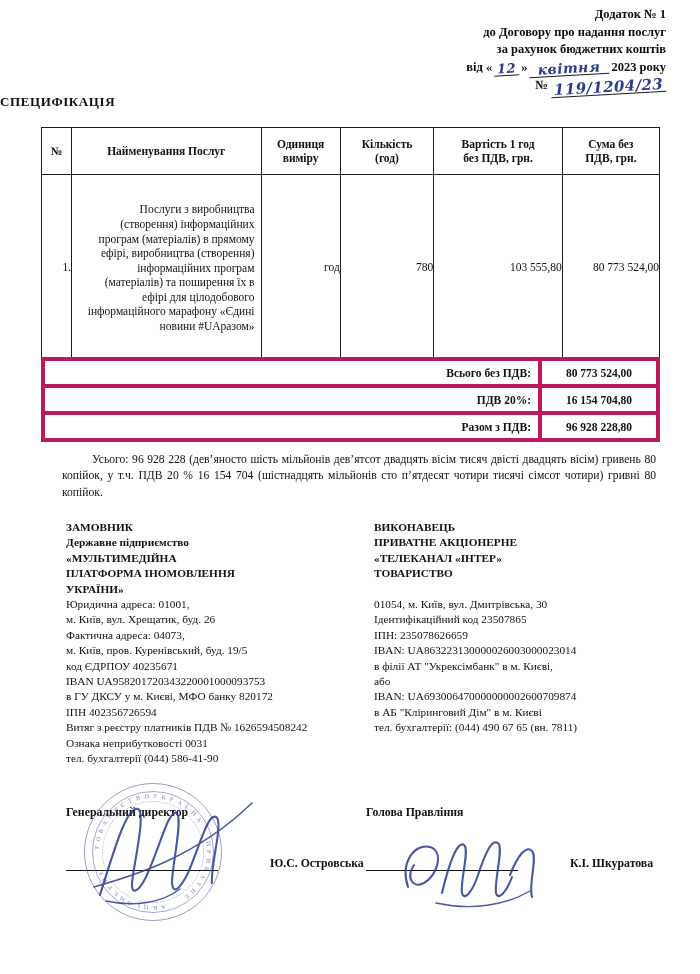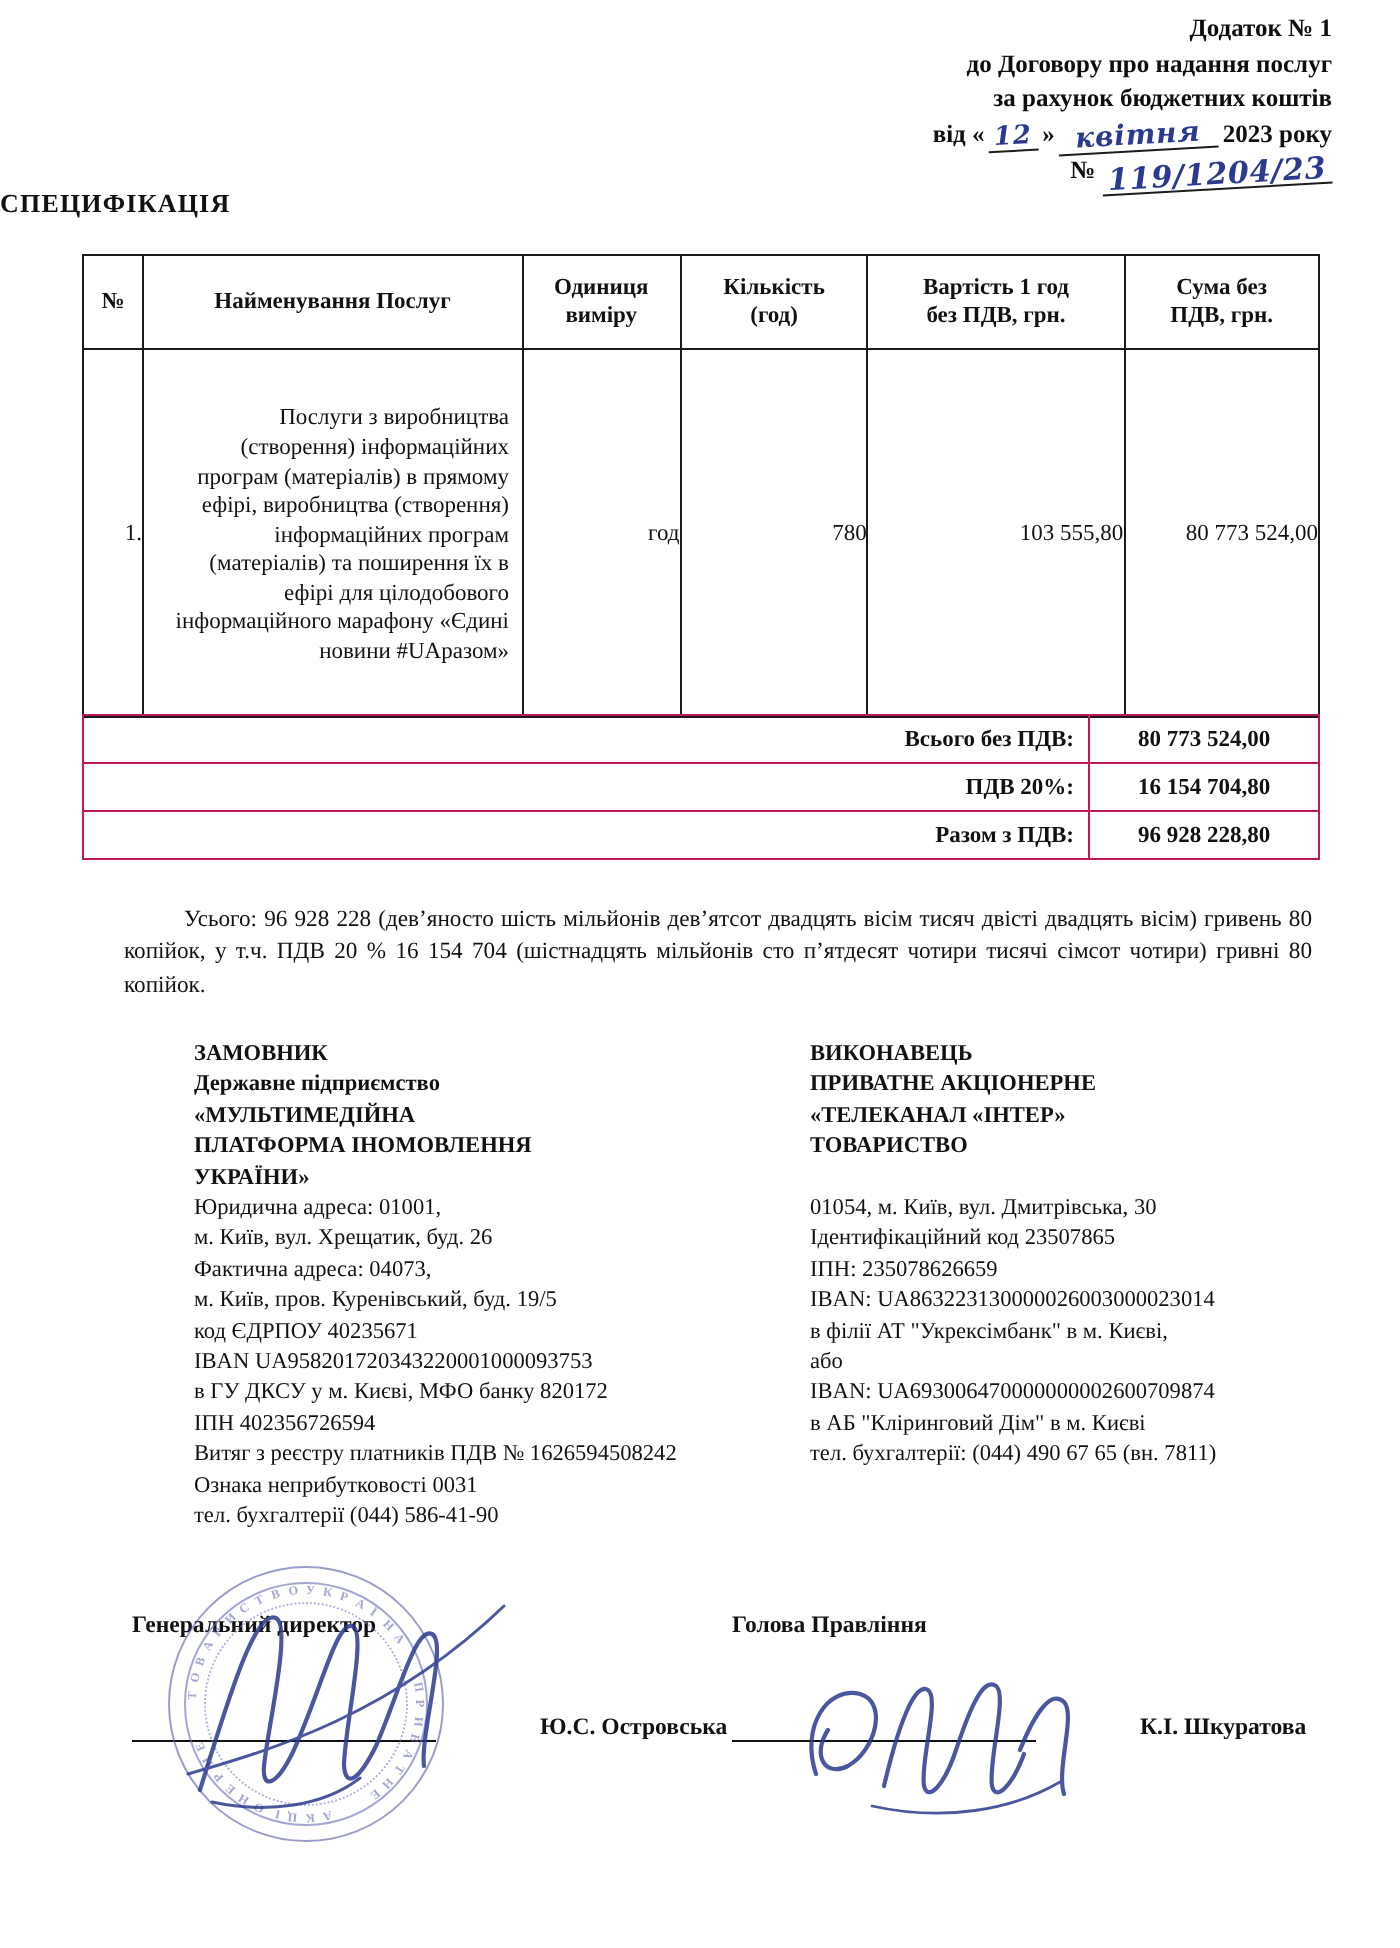--- a/index.html
+++ b/index.html
@@ -91,38 +91,38 @@
     font-size:11.4px;
     line-height:14.6px;
   }
 
   
   .totals-table{
     position:absolute;left:41px;top:357px;width:619px;
     font-size:11.5px;
   }
   .totals-table td{
-    border:1px solid #be185d;
+    border:4px solid #be185d;
     height:23px;
     padding:0 7px;
   }
   .tot-label{text-align:right;font-weight:bold;}
   .tot-value{width:100px;text-align:center;font-weight:bold;}
 
   
   .sum-words{
     position:absolute;left:62px;top:452px;width:594px;
     font-size:11.6px;line-height:16.4px;text-align:justify;
     text-indent:30px;
   }
 
   
   .parties{
     position:absolute;left:66px;top:520px;width:600px;
-    display:flex;gap:16px;margin-left:31px;
+    display:flex;gap:16px;
   }
   .party{width:300px;font-size:11.3px;line-height:15.4px;}
   .party.right{width:300px;}
   .party .role{font-weight:bold;}
   .party .org{font-weight:bold;}
   .party .det{}
   .party .det.j{text-align:justify;}
   .spacer-line{height:15.4px;}
 
   

